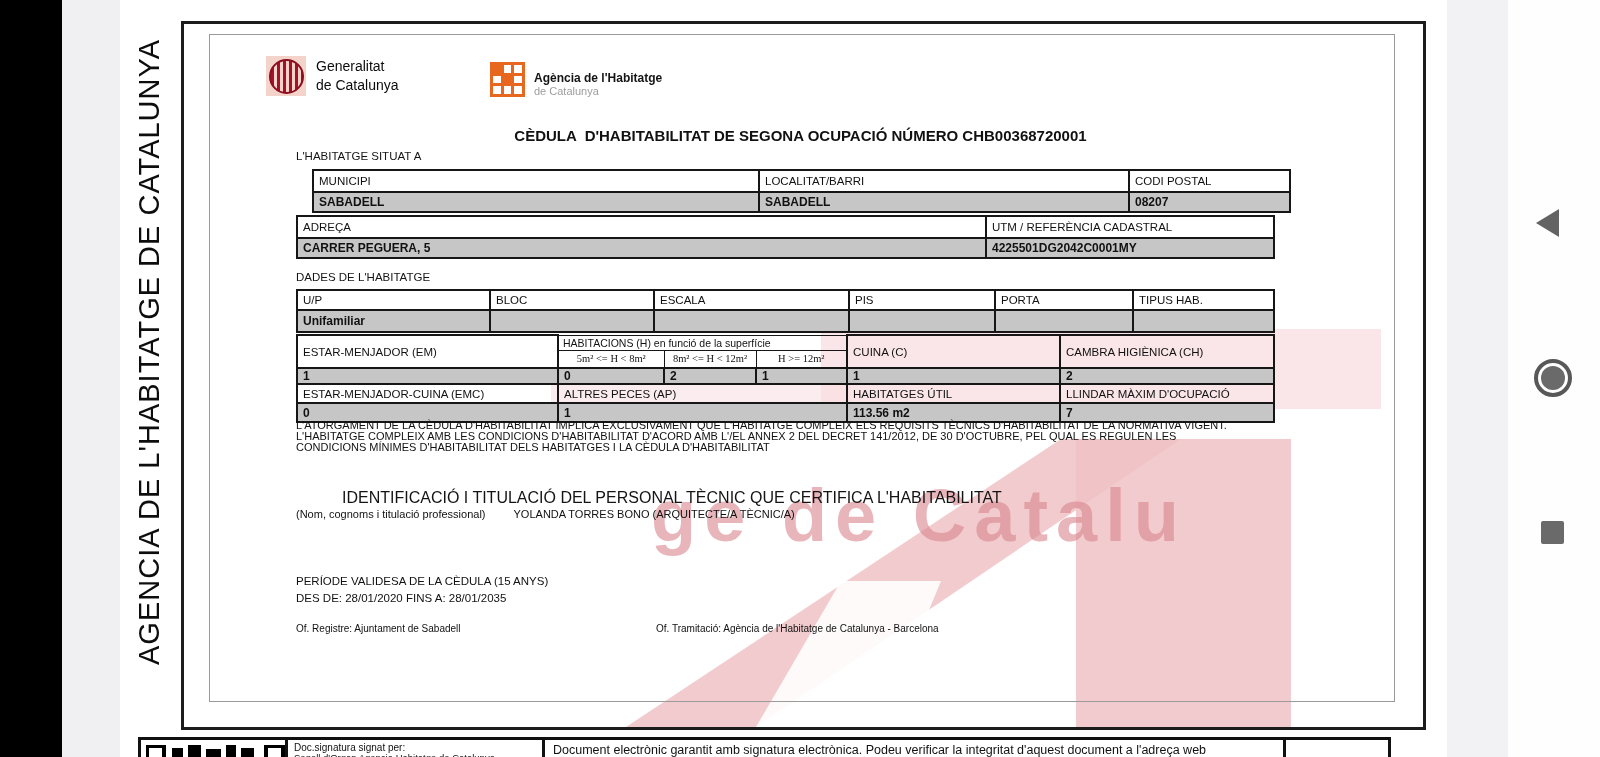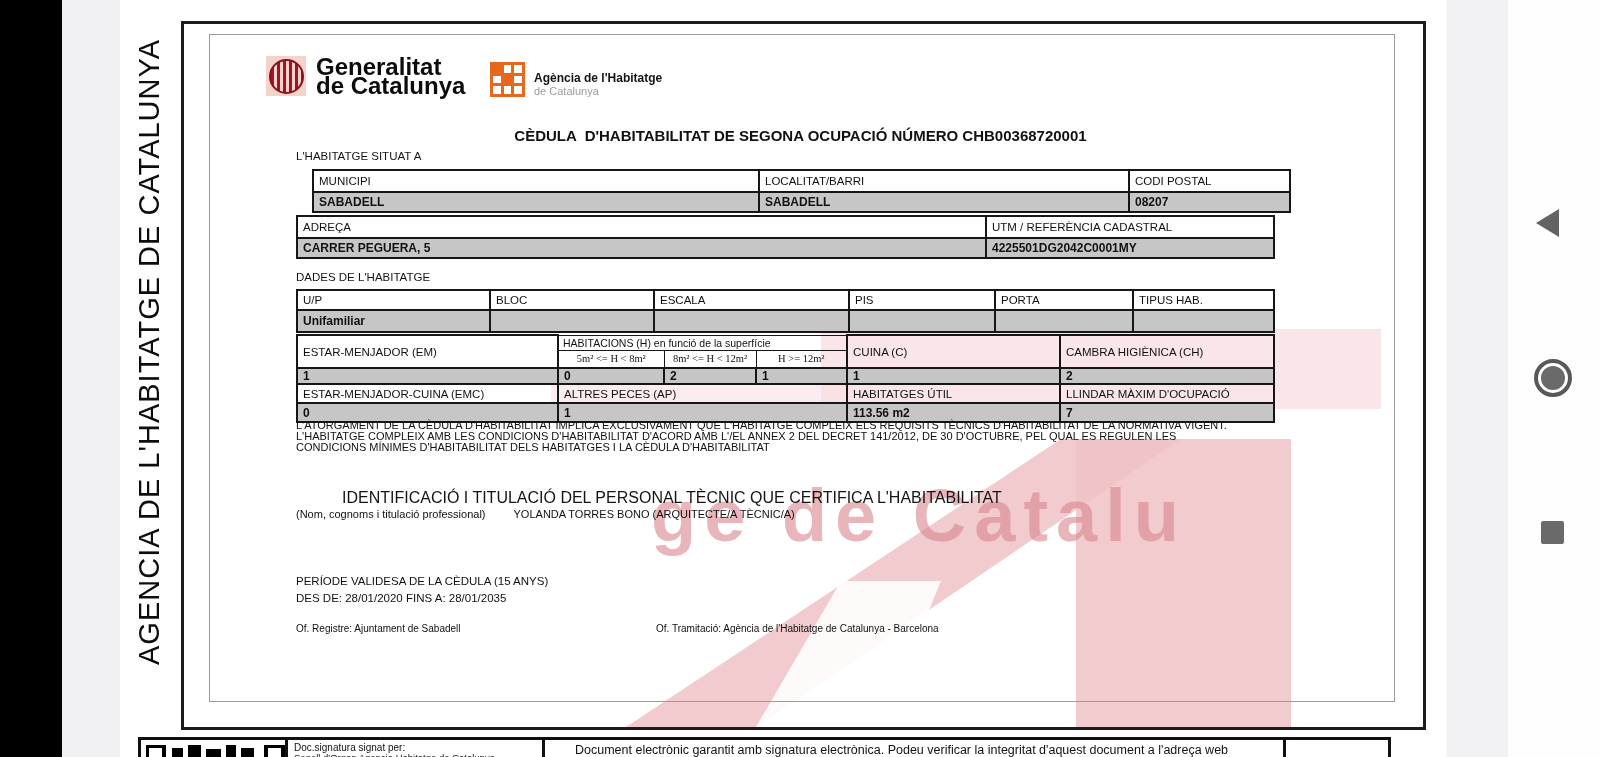--- a/index.html
+++ b/index.html
@@ -31,21 +31,21 @@
   #frame-outer{left:181px;top:21px;width:1239px;height:703px;border:3px solid #1c1c1c;}
   #frame-inner{left:209px;top:34px;width:1184px;height:666px;border:1px solid #9b9b9b;}
 
   #watermark{left:181px;top:21px;width:1242px;height:706px;pointer-events:none;}
 
   
   #logo-gen{left:266px;top:56px;display:flex;align-items:center;gap:10px;}
   .gen-shield{width:40px;height:40px;background:#f3d3ca;display:flex;align-items:center;justify-content:center;}
   .gen-circle{width:31px;height:31px;border-radius:50%;border:2px solid #8c0e20;
     background:repeating-linear-gradient(90deg,#a31226 0 3px,#f3d3ca 3px 6px);}
-  .gen-text{font-weight:bold;font-size:24px;line-height:19px;color:#0c0c0c;}
+  .gen-text{font-weight:normal;font-size:14px;line-height:19px;color:#0c0c0c;}
 
   #logo-ahc{left:490px;top:62px;display:flex;align-items:flex-end;gap:9px;}
   .ahc-mark{width:35px;height:35px;background:#e8671f;box-sizing:border-box;padding:3px;
     display:grid;grid-template-columns:repeat(3,1fr);grid-template-rows:repeat(3,1fr);gap:3px;}
   .ahc-cell{background:#fff;}
   .ahc-cell.o{background:#e8671f;}
   .ahc-t1{font-weight:bold;font-size:12px;line-height:13px;color:#141414;}
   .ahc-t2{font-size:11px;line-height:12px;color:#9d9d9d;}
 
   
@@ -81,21 +81,21 @@
   
   #footer-strip{left:138px;top:737px;height:64px;display:flex;}
   .fbox{border:3px solid #111;background:#fff;box-sizing:border-box;margin-left:-3px;position:relative;}
   .fbox:first-child{margin-left:0;}
   #qr-box{width:150px;}
   #signer-box{width:260px;padding:2px 6px;}
   #msg-box{width:744px;padding:3px 8px;}
   #end-box{width:108px;}
   .signer-l1{font-size:10px;line-height:11px;}
   .signer-l2{font-size:9.5px;line-height:10px;}
-  .msg-text{font-size:12.5px;line-height:14px;white-space:nowrap;margin-left:22px;}
+  .msg-text{font-size:12.5px;line-height:14px;white-space:nowrap;}
 </style>
 </head>
 <body>
 
 <div class="abs" id="black-bar"></div>
 <div class="abs" id="gray-left"></div>
 <div class="abs" id="gray-right"></div>
 <div class="abs" id="nav-area">
 </div>
 <div class="abs" id="nav-back"></div>

